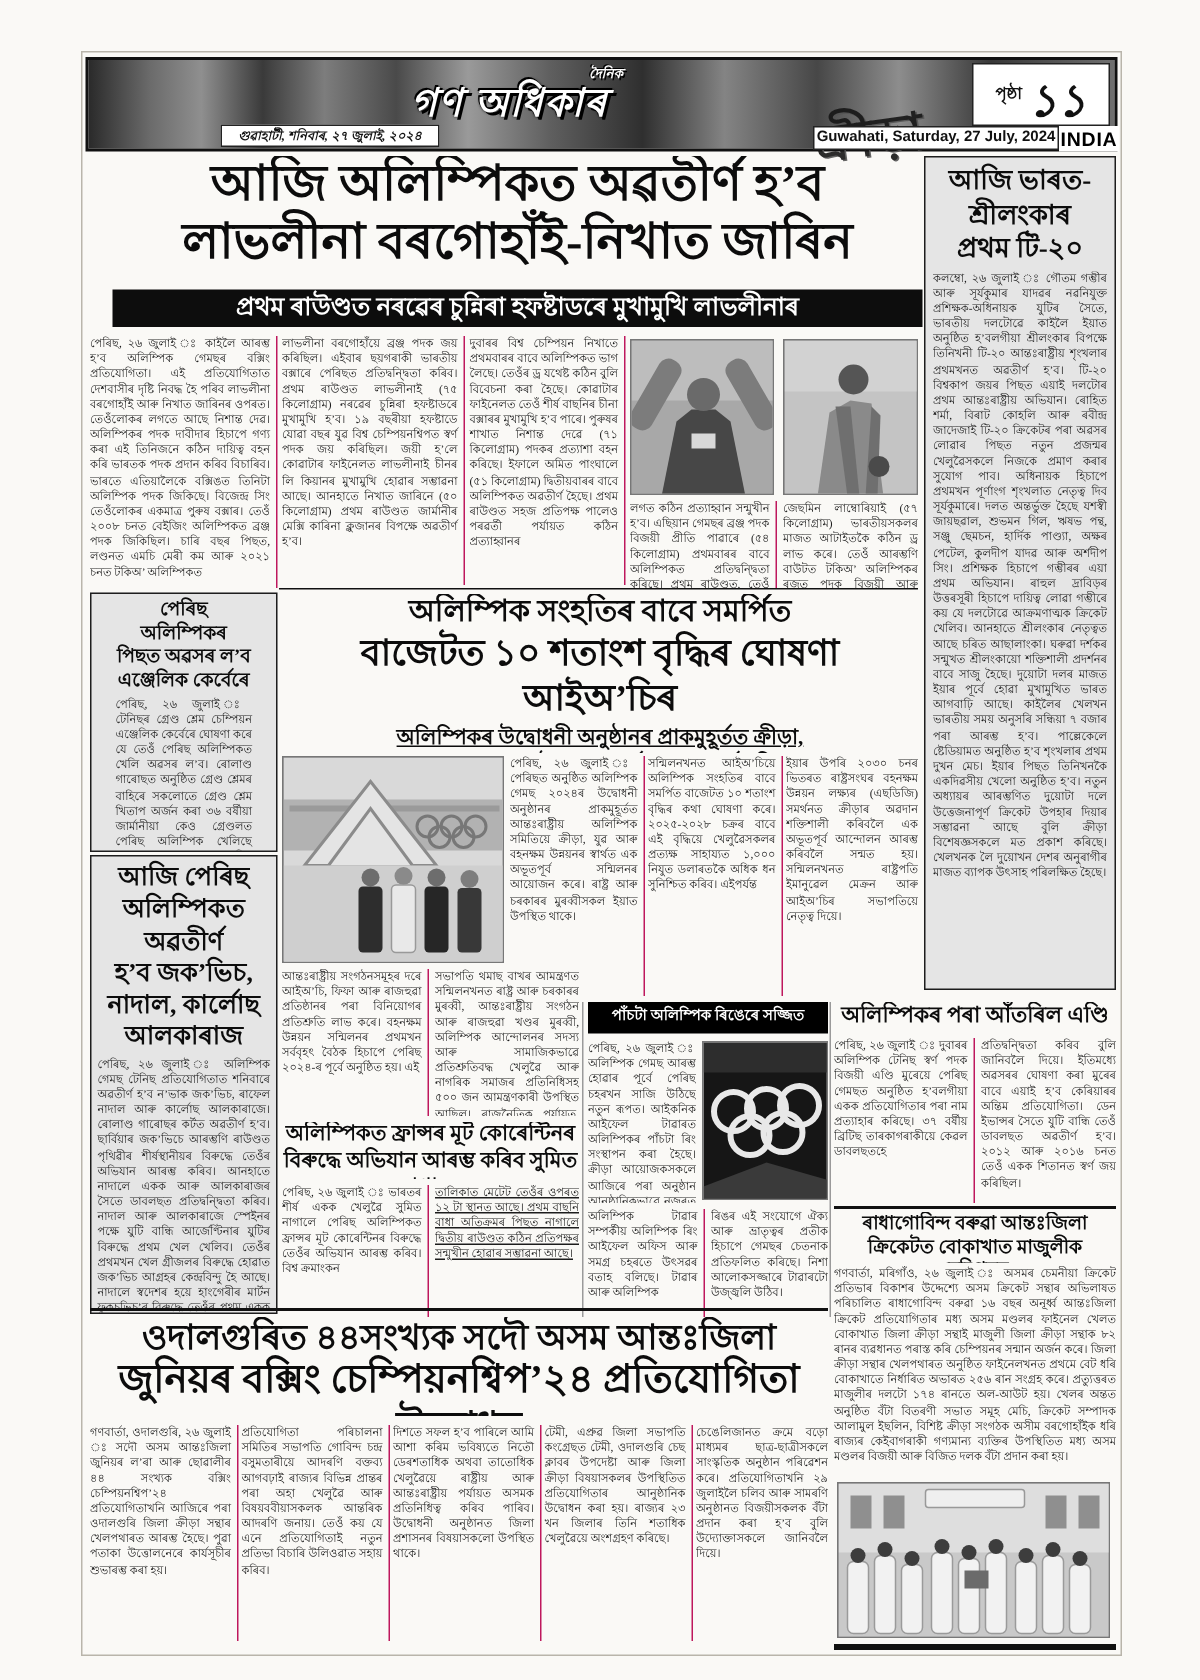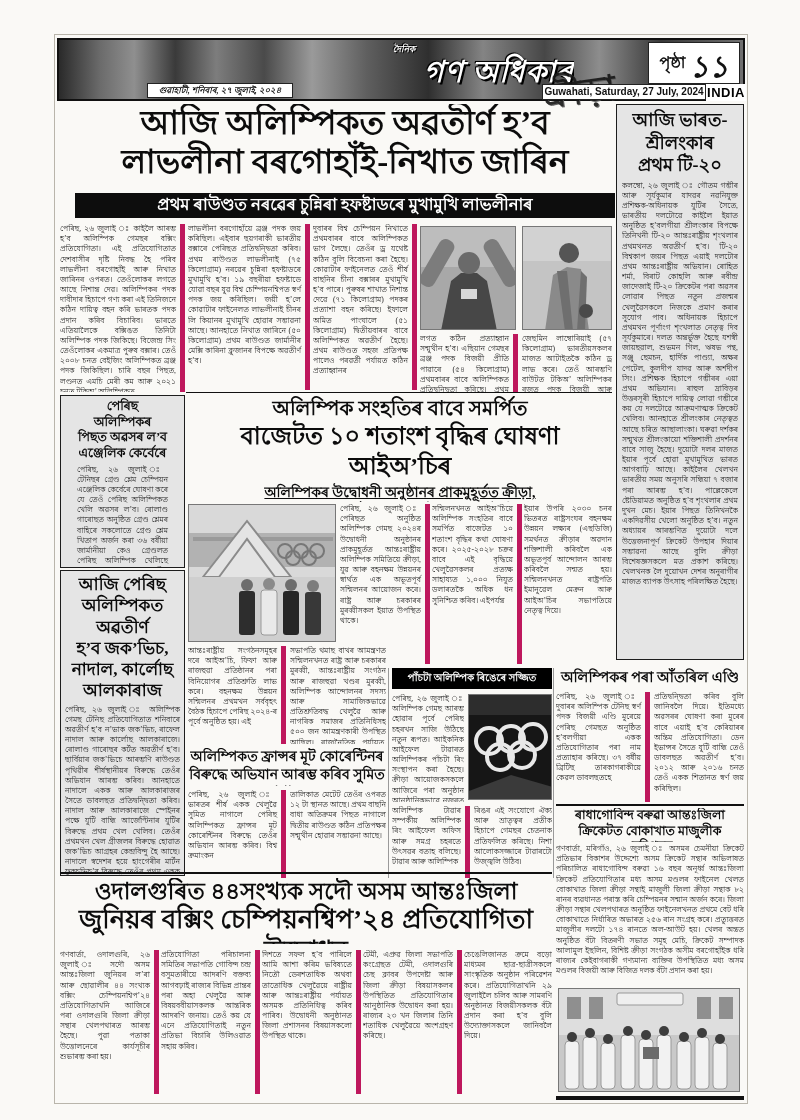--- a/index.html
+++ b/index.html
@@ -17,41 +17,41 @@
   .whitebox { background:#fff; border:1px solid #222; color:#111; text-align:center; }
   .brand-script { color:#161616; font-weight:bold; transform:rotate(-8deg); text-shadow:1px 1px 0 #555; opacity:.9; }
   
   .h-main { font-weight:bold; color:#0c0c0c; text-align:center; line-height:1.18; }
   .kicker { background:#0d0d0d; color:#fff; font-weight:bold; text-align:center; }
   .barhead { background:#000; color:#fff; font-weight:bold; text-align:center; }
   .secthead { font-weight:bold; color:#0c0c0c; text-align:center; line-height:1.25; }
   .subul { text-decoration:underline; }
   
   .bt { font-size:7.6px; line-height:1.34; text-align:justify; color:#1c1c1c; word-break:break-word; }
-  .colr { border-right:5px solid #be185d; padding-right:4px; }
+  .colr { border-right:1px solid #be185d; padding-right:4px; }
   .box { border:1.3px solid #1d1d1d; background:#e5e5e5; }
   .hline { background:#111; }
   .vline { background:#9a9a9a; width:1px; }
   .photo { border:1px solid #777; background:#aaa; }
   svg { display:block; }
 </style>
 </head>
 <body>
 
 <div class="sheet">
   <div class="abs frame" style="left:54px;top:34px;width:694px;height:1070px;"></div>
 
   <div class="abs masthead" style="left:57px;top:38px;width:688px;height:63px;">
     <div class="abs mast-daily" style="left:305px;top:2px;width:80px;font-size:9px;text-align:center;">দৈনিক</div>
-    <div class="abs mast-title" style="left:215px;top:8px;width:300px;font-size:30px;text-align:right;">গণ অধিকাৰ</div>
+    <div class="abs mast-title" style="left:215px;top:8px;width:300px;font-size:26px;text-align:left;">গণ অধিকাৰ</div>
     <div class="abs whitebox" style="left:88px;top:43px;width:146px;height:15px;font-size:8.5px;font-weight:bold;line-height:13px;">গুৱাহাটী, শনিবাৰ, ২৭ জুলাই, ২০২৪</div>
   </div>
   <div class="abs brand-script" style="left:545px;top:62px;width:120px;height:80px;font-size:34px;z-index:3;">ক্ৰীড়া</div>
   <div class="abs whitebox" style="left:648px;top:42px;width:92px;height:42px;z-index:4;">
-    <span style="font-size:16px;font-weight:bold;vertical-align:top;line-height:40px;">পৃষ্ঠা</span>
+    <span style="font-size:11px;font-weight:bold;vertical-align:top;line-height:40px;">পৃষ্ঠা</span>
     <span style="font-size:30px;font-weight:bold;font-style:italic;">১১</span>
   </div>
   <div class="abs whitebox" style="left:542px;top:84px;width:164px;height:16px;font-size:10px;font-weight:bold;line-height:14px;z-index:4;font-family:'Liberation Sans',sans-serif;">Guwahati, Saturday, 27 July, 2024</div>
   <div class="abs" style="left:706px;top:84px;width:40px;height:17px;background:#fff;color:#000;font-weight:bold;font-size:13px;line-height:17px;text-align:center;z-index:4;font-family:'Liberation Sans',sans-serif;letter-spacing:.5px;">INDIA</div>
 
   <div class="abs h-main" style="left:75px;top:104px;width:540px;height:88px;font-size:33px;">
     <div>আজি অলিম্পিকত অৱতীৰ্ণ হ’ব</div>
     <div>লাভলীনা বৰগোহাঁই-নিখাত জাৰিন</div>
   </div>
   <div class="abs kicker" style="left:75px;top:193px;width:540px;height:25px;font-size:16.5px;line-height:24px;">প্ৰথম ৰাউণ্ডত নৰৱেৰ চুন্নিৰা হফষ্টাডৰে মুখামুখি লাভলীনাৰ</div>
@@ -155,21 +155,21 @@
   <div class="abs bt colr" style="left:432px;top:504px;width:90px;height:160px;">সন্মিলনখনত আইঅ’চিয়ে অলিম্পিক সংহতিৰ বাবে সমৰ্পিত বাজেটত ১০ শতাংশ বৃদ্ধিৰ কথা ঘোষণা কৰে। ২০২৫-২০২৮ চক্ৰৰ বাবে এই বৃদ্ধিয়ে খেলুৱৈসকলৰ প্ৰত্যক্ষ সাহায্যত ১,০০০ নিযুত ডলাৰতকৈ অধিক ধন সুনিশ্চিত কৰিব। এইপৰ্যন্ত</div>
   <div class="abs bt" style="left:524px;top:504px;width:88px;height:160px;">ইয়াৰ উপৰি ২০৩০ চনৰ ভিতৰত ৰাষ্ট্ৰসংঘৰ বহনক্ষম উন্নয়ন লক্ষ্যৰ (এছডিজি) সমৰ্থনত ক্ৰীড়াৰ অৱদান শক্তিশালী কৰিবলৈ এক অভূতপূৰ্ব আন্দোলন আৰম্ভ কৰিবলৈ সন্মত হয়। সন্মিলনখনত ৰাষ্ট্ৰপতি ইমানুৱেল মেক্ৰন আৰু আইঅ’চিৰ সভাপতিয়ে নেতৃত্ব দিয়ে।</div>
   <div class="abs bt colr" style="left:188px;top:646px;width:98px;height:98px;">আন্তঃৰাষ্ট্ৰীয় সংগঠনসমূহৰ দৰে আইঅ’চি, ফিফা আৰু ৰাজহুৱা প্ৰতিষ্ঠানৰ পৰা বিনিয়োগৰ প্ৰতিশ্ৰুতি লাভ কৰে। বহনক্ষম উন্নয়ন সন্মিলনৰ প্ৰথমখন সৰ্ববৃহৎ বৈঠক হিচাপে পেৰিছ ২০২৪-ৰ পূৰ্বে অনুষ্ঠিত হয়। এই</div>
   <div class="abs bt" style="left:290px;top:646px;width:96px;height:98px;">সভাপতি থমাছ বাখৰ আমন্ত্ৰণত সন্মিলনখনত ৰাষ্ট্ৰ আৰু চৰকাৰৰ মুৰব্বী, আন্তঃৰাষ্ট্ৰীয় সংগঠন আৰু ৰাজহুৱা খণ্ডৰ মুৰব্বী, অলিম্পিক আন্দোলনৰ সদস্য আৰু সামাজিকভাৱে প্ৰতিশ্ৰুতিবদ্ধ খেলুৱৈ আৰু নাগৰিক সমাজৰ প্ৰতিনিধিসহ ৫০০ জন আমন্ত্ৰণকাৰী উপস্থিত আছিল। ৰাজনৈতিক পৰ্যায়ত, ক্ৰীড়া</div>
 
   <div class="abs secthead" style="left:188px;top:748px;width:198px;height:38px;font-size:14px;">
     <div>অলিম্পিকত ফ্ৰান্সৰ মূট কোৰেন্টিনৰ</div>
     <div>বিৰুদ্ধে অভিযান আৰম্ভ কৰিব সুমিত নাগালে</div>
   </div>
   <div class="abs bt colr" style="left:188px;top:790px;width:98px;height:88px;">পেৰিছ, ২৬ জুলাই ঃ ভাৰতৰ শীৰ্ষ একক খেলুৱৈ সুমিত নাগালে পেৰিছ অলিম্পিকত ফ্ৰান্সৰ মূট কোৰেন্টিনৰ বিৰুদ্ধে তেওঁৰ অভিযান আৰম্ভ কৰিব। বিশ্ব ক্ৰমাংকন</div>
-  <div class="abs bt" style="left:290px;top:790px;width:96px;height:88px;">তালিকাত মেটেট তেওঁৰ ওপৰত ১২ টা স্থানত আছে। প্ৰথম বাছনি বাধা অতিক্ৰমৰ পিছত নাগালে দ্বিতীয় ৰাউণ্ডত কঠিন প্ৰতিপক্ষৰ সন্মুখীন হোৱাৰ সম্ভাৱনা আছে।</div>
+  <div class="abs bt" style="left:290px;top:790px;width:96px;height:88px;text-decoration:underline;">তালিকাত মেটেট তেওঁৰ ওপৰত ১২ টা স্থানত আছে। প্ৰথম বাছনি বাধা অতিক্ৰমৰ পিছত নাগালে দ্বিতীয় ৰাউণ্ডত কঠিন প্ৰতিপক্ষৰ সন্মুখীন হোৱাৰ সম্ভাৱনা আছে।</div>
 
   <div class="abs vline" style="left:388px;top:668px;height:210px;"></div>
   <div class="abs barhead" style="left:392px;top:668px;width:160px;height:21px;font-size:10px;line-height:20px;">পাঁচটা অলিম্পিক ৰিঙেৰে সজ্জিত পেৰিছৰ আইফেল টাৱাৰ</div>
   <div class="abs bt" style="left:392px;top:694px;width:72px;height:108px;">পেৰিছ, ২৬ জুলাই ঃ অলিম্পিক গেমছ আৰম্ভ হোৱাৰ পূৰ্বে পেৰিছ চহৰখন সাজি উঠিছে নতুন ৰূপত। আইকনিক আইফেল টাৱাৰত অলিম্পিকৰ পাঁচটা ৰিং সংস্থাপন কৰা হৈছে। ক্ৰীড়া আয়োজকসকলে আজিৰে পৰা অনুষ্ঠান আনুষ্ঠানিকভাৱে নজৰত আৱদ্ধ হ’ব বুলি জানিবলৈ দিয়ে।</div>
   <div class="abs photo" style="left:468px;top:694px;width:84px;height:106px;">
     <svg width="84" height="106" viewBox="0 0 84 106" xmlns="http://www.w3.org/2000/svg">
       <rect width="84" height="106" fill="#161616"></rect>
       <rect width="84" height="20" fill="#2d2d2d"></rect>
       <g fill="none" stroke="#e8e8e8" stroke-width="4">
         <circle cx="20" cy="46" r="13"></circle>

